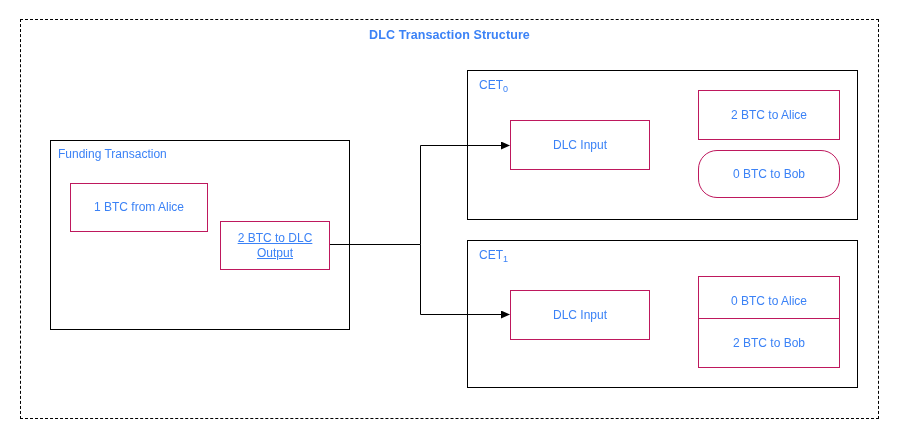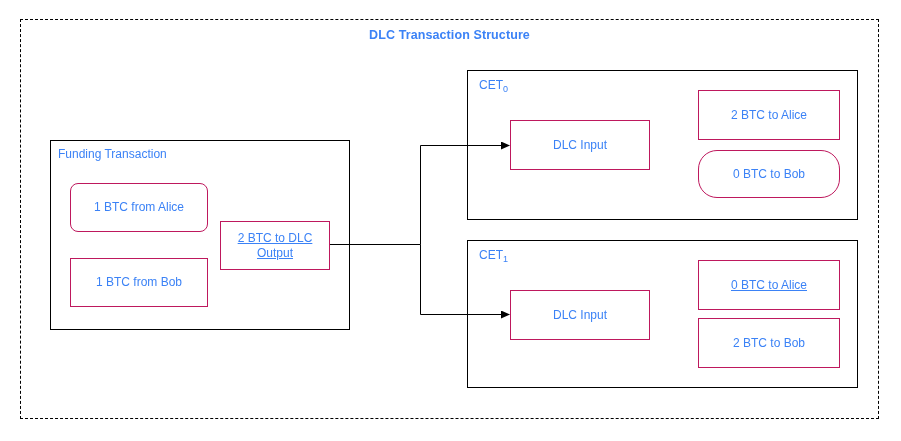--- a/index.html
+++ b/index.html
@@ -83,36 +83,35 @@
 
 <div class="canvas">
 
   <div class="outer-border"></div>
 
   <div class="diagram-title">DLC Transaction Structure</div>
 
   <div class="group-box" style="left:50px; top:140px; width:300px; height:190px;"></div>
   <div class="group-label" style="left:58px; top:147px;">Funding Transaction</div>
 
-  <div class="node-box" style="left:70px; top:183px; width:138px; height:49px;border-radius:8px;">1 BTC from Alice</div>
-  <div class="node-box" style="left:70px; top:258px; width:138px; height:49px;">1 BTC from Bob</div>
+  <div class="node-box" style="left:70px; top:183px; width:138px; height:49px;">1 BTC from Alice</div>
   <div class="node-box" style="left:220px; top:221px; width:110px; height:49px;text-decoration:underline;">2 BTC to DLC Output</div>
 
   <div class="group-box" style="left:467px; top:70px; width:391px; height:150px;"></div>
   <div class="group-label" style="left:479px; top:78px;"><span>CET</span><sub>0</sub></div>
 
   <div class="node-box" style="left:510px; top:120px; width:140px; height:50px;">DLC Input</div>
   <div class="node-box" style="left:698px; top:90px; width:142px; height:50px;">2 BTC to Alice</div>
   <div class="node-box" style="left:698px; top:150px; width:142px; height:48px;border-radius:19px;">0 BTC to Bob</div>
 
   <div class="group-box" style="left:467px; top:240px; width:391px; height:148px;"></div>
   <div class="group-label" style="left:479px; top:248px;"><span>CET</span><sub>1</sub></div>
 
   <div class="node-box" style="left:510px; top:290px; width:140px; height:50px;">DLC Input</div>
-  <div class="node-box" style="left:698px; top:260px; width:142px; height:50px;text-decoration:underline;">0 BTC to Alice</div>
+  <div class="node-box" style="left:698px; top:276px; width:142px; height:50px;">0 BTC to Alice</div>
   <div class="node-box" style="left:698px; top:318px; width:142px; height:50px;">2 BTC to Bob</div>
 
   <svg class="connectors" viewBox="0 0 901 441">
     <defs>
       <marker id="arrowhead" markerUnits="userSpaceOnUse" markerWidth="10" markerHeight="10" refX="0.5" refY="4" orient="auto">
         <path d="M0,0 L9,4 L0,8 Z" fill="#000000"></path>
       </marker>
     </defs>
     <path class="ln" d="M330,244.5 L420.5,244.5"></path>
     <path class="ln" d="M420.5,244.5 L420.5,145.5 L501.5,145.5" marker-end="url(#arrowhead)"></path>

